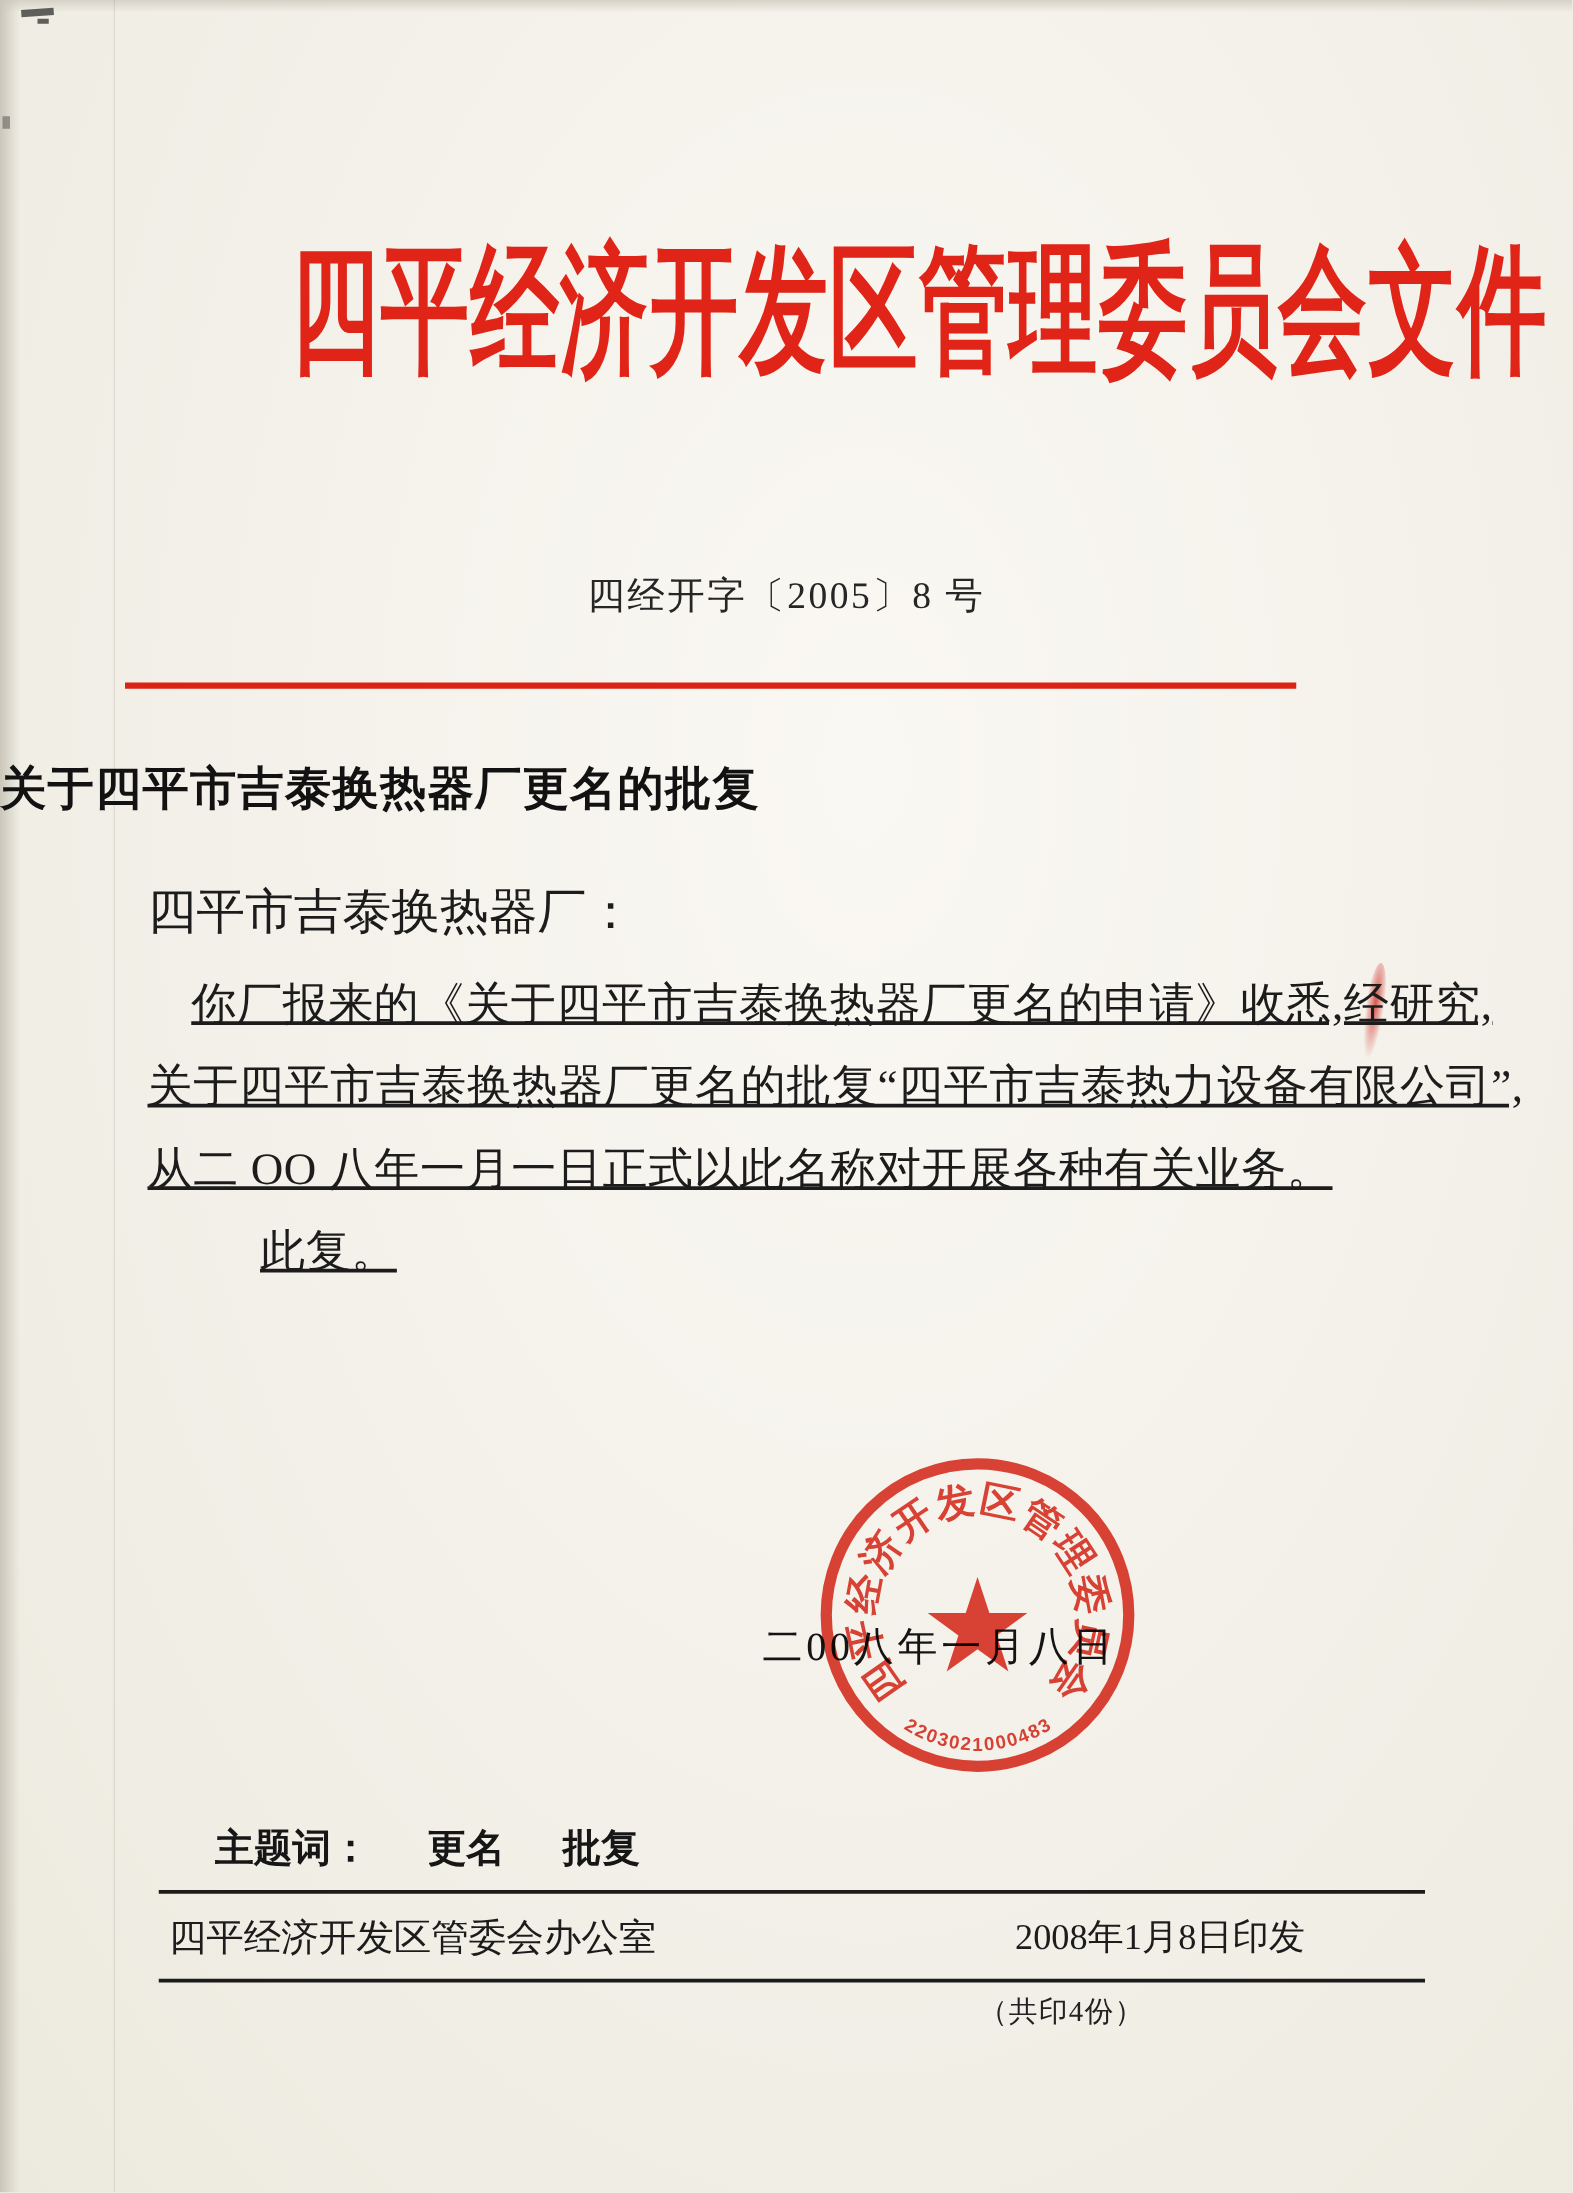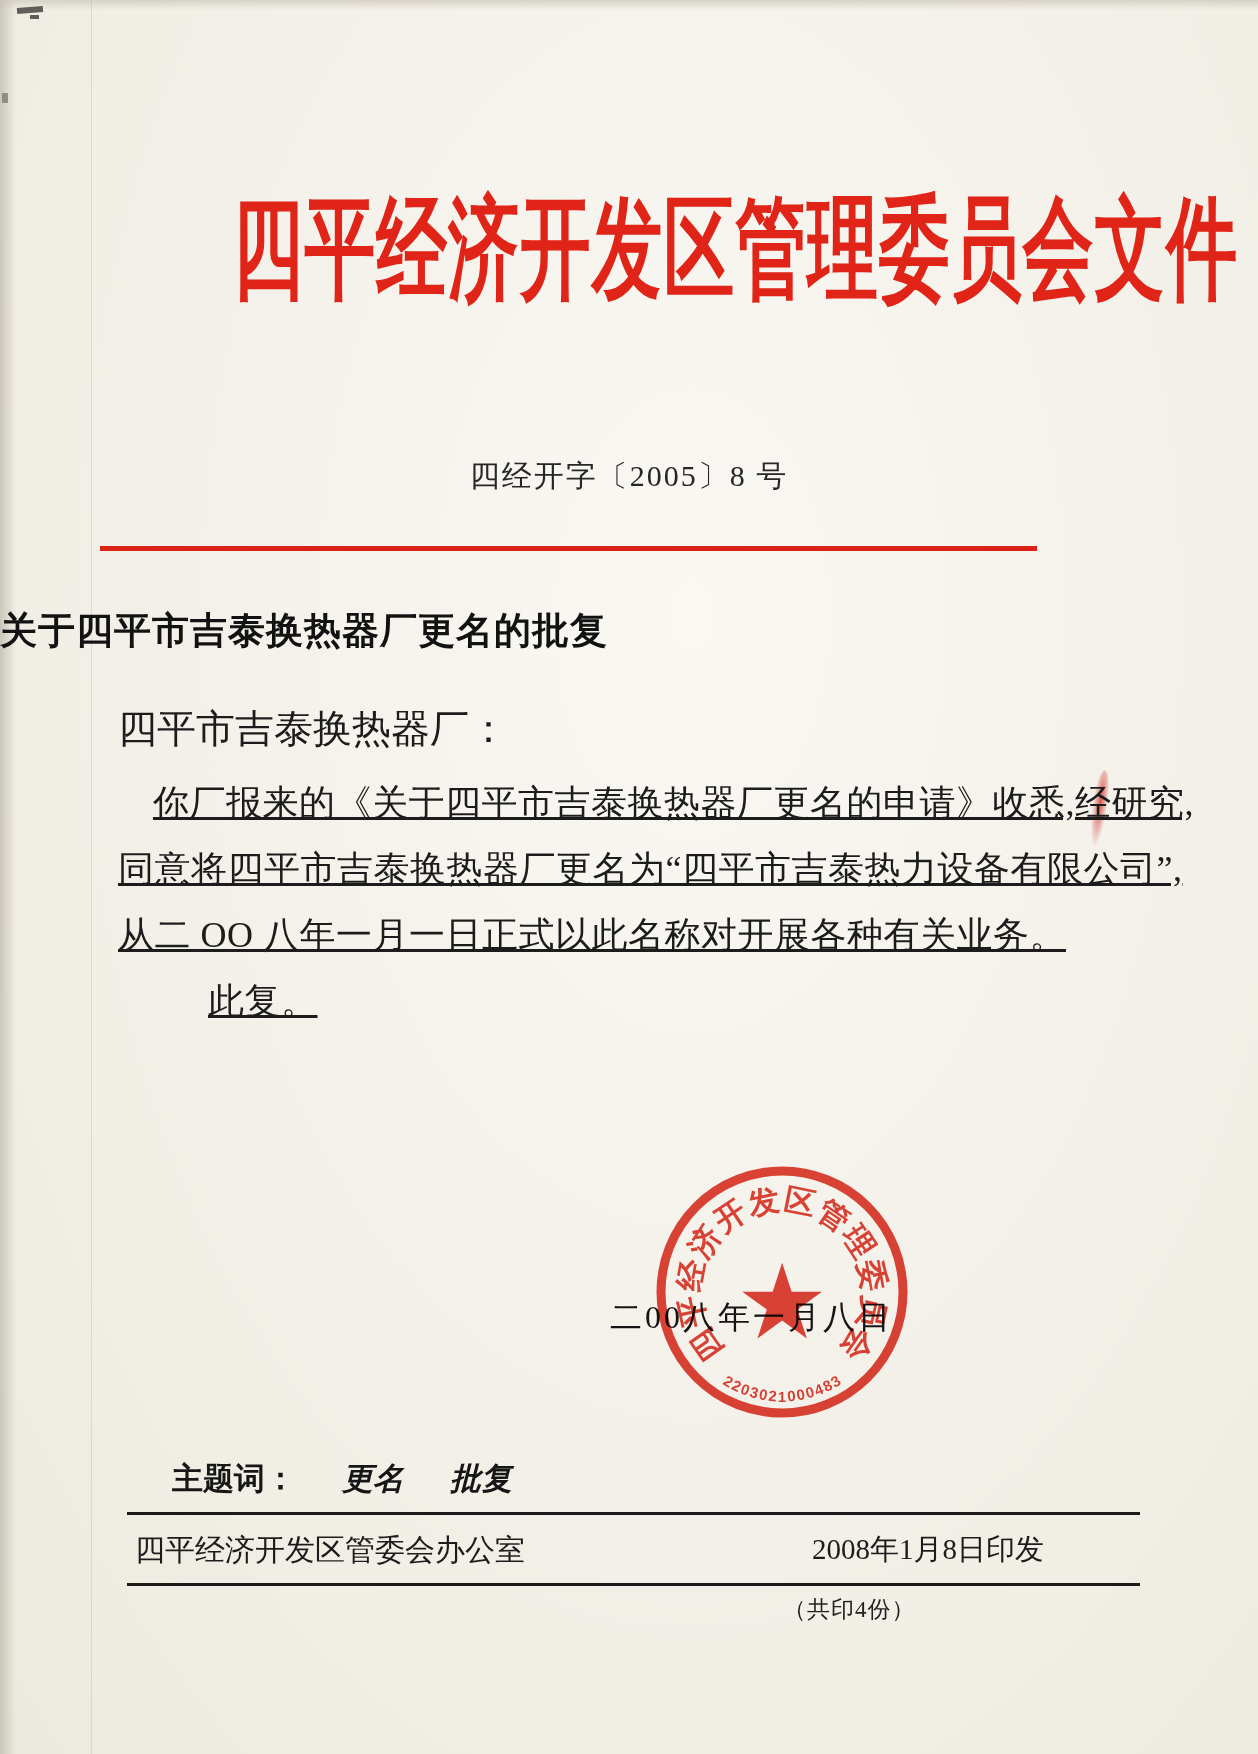--- a/index.html
+++ b/index.html
@@ -78,21 +78,21 @@
     fill:#dd2b1c;text-anchor:middle;dominant-baseline:central;
     font-family:"Liberation Sans","DejaVu Sans",sans-serif;font-weight:bold;
   }
 
   
   .subject-row{
     position:absolute;top:1458px;left:172px;
     font-family:"Liberation Sans","DejaVu Sans",sans-serif;
     font-weight:bold;font-size:31px;white-space:nowrap;color:#161616;
   }
-  .subject-term{margin-left:46px;font-style:italic;}
+  .subject-term{margin-left:46px;}
   .footer-rule{position:absolute;left:127px;width:1013px;height:3px;background:#1b1b1b;}
   .rule-1{top:1512px;}
   .rule-2{top:1583px;}
   .office-row{position:absolute;top:1530px;left:0;width:100%;height:40px;}
   .office-name{position:absolute;left:135px;top:0;font-size:30px;white-space:nowrap;}
   .print-date{position:absolute;left:812px;top:0;font-size:29px;white-space:nowrap;text-align:right;}
   .copies-note{
     position:absolute;top:1594px;left:783px;
     font-size:23px;letter-spacing:1px;white-space:nowrap;color:#222;
   }
@@ -112,21 +112,21 @@
 
   <div class="header-title">四平经济开发区管理委员会文件</div>
   <div class="doc-number">四经开字〔2005〕8 号</div>
   <div class="red-rule"></div>
 
   <div class="doc-title">关于四平市吉泰换热器厂更名的批复</div>
 
   <div class="salutation">四平市吉泰换热器厂：</div>
   <div class="body-lines">
     <div class="body-line indent-1">你厂报来的《关于四平市吉泰换热器厂更名的申请》收悉,经研究,</div>
-    <div class="body-line">同意将四平市吉泰换热器厂更名为“四平市吉泰热力设备有限公司”,</div>
+    <div class="body-line">关于四平市吉泰换热器厂更名的批复“四平市吉泰热力设备有限公司”,</div>
     <div class="body-line">从二 OO 八年一月一日正式以此名称对开展各种有关业务。</div>
     <div class="body-line indent-close">此复。</div>
   </div>
 
   <div class="date-line">二00八年一月八日</div>
 
   <div class="stamp">
     <svg id="stamp-svg" viewBox="0 0 260 260" xmlns="http://www.w3.org/2000/svg">
       <circle cx="130" cy="130" r="121" fill="none" stroke="#dd2b1c" stroke-width="9"></circle>
       <text x="130" y="140" class="stamp-char" font-size="104">★</text>

